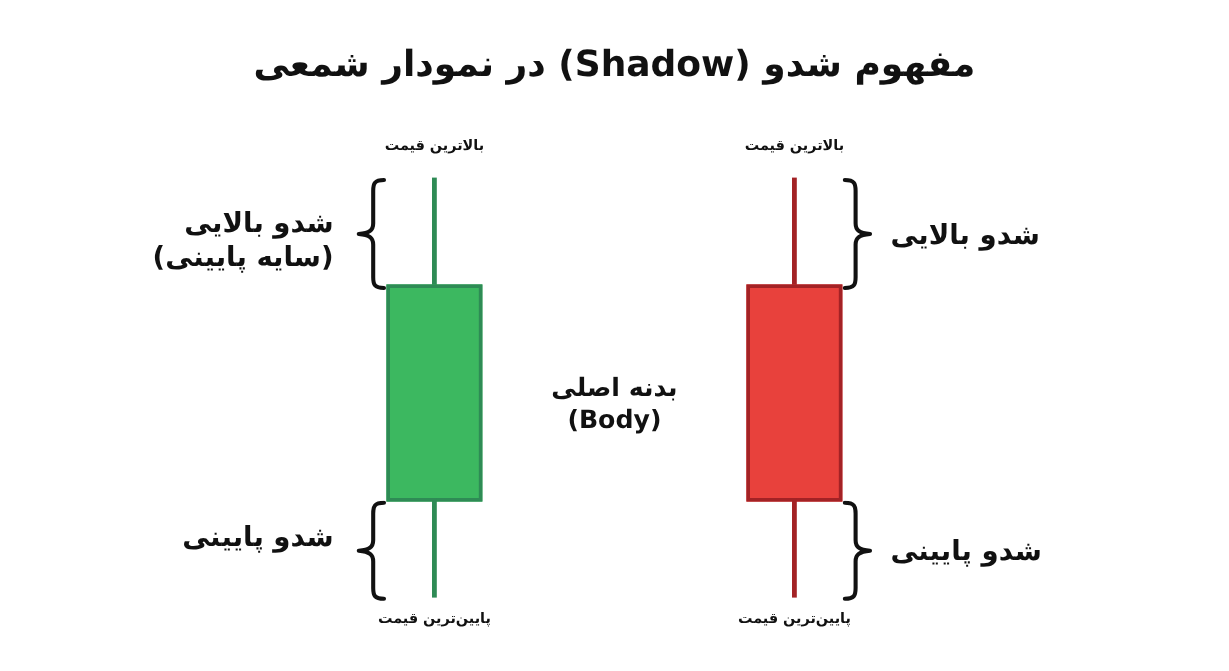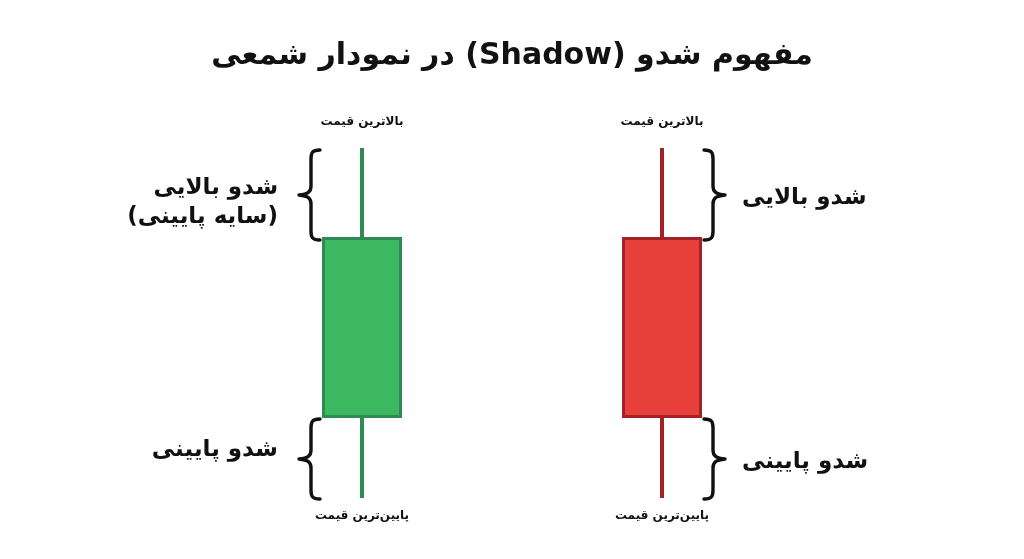--- a/index.html
+++ b/index.html
@@ -104,20 +104,24 @@
   <div class="brace" style="left:296px; top:417px;">
     <svg width="26" height="84" viewBox="0 0 26 84" aria-hidden="true">
       <path d="M24 2 C16 2 15 5 15 11 L15 33 C15 39 12 41 3 42 C12 43 15 45 15 51 L15 73 C15 79 16 82 24 82" fill="none" stroke="#111111" stroke-width="3.4" stroke-linecap="round" stroke-linejoin="round"></path>
     </svg>
   </div>
 
   <div class="lbl shadow-lbl rt" style="top:434px; left:20px; width:258px;">
     <div>شدو پایینی</div>
   </div>
 
+  <div class="lbl body-lbl" style="top:310px; left:437px; width:150px;">
+    <div>بدنه اصلی</div>
+    <div>(Body)</div>
+  </div>
 
   <div class="lbl price-lbl ctr" style="top:114px; left:572px; width:180px;">بالاترین قیمت</div>
 
   <div class="wick wick-red" style="left:660px; top:148px; height:92px;"></div>
 
   <div class="body body-red" style="left:622px; top:237px; width:80px; height:181px;"></div>
 
   <div class="wick wick-red" style="left:660px; top:415px; height:83px;"></div>
 
   <div class="lbl price-lbl ctr" style="top:508px; left:572px; width:180px;">پایین‌ترین قیمت</div>

